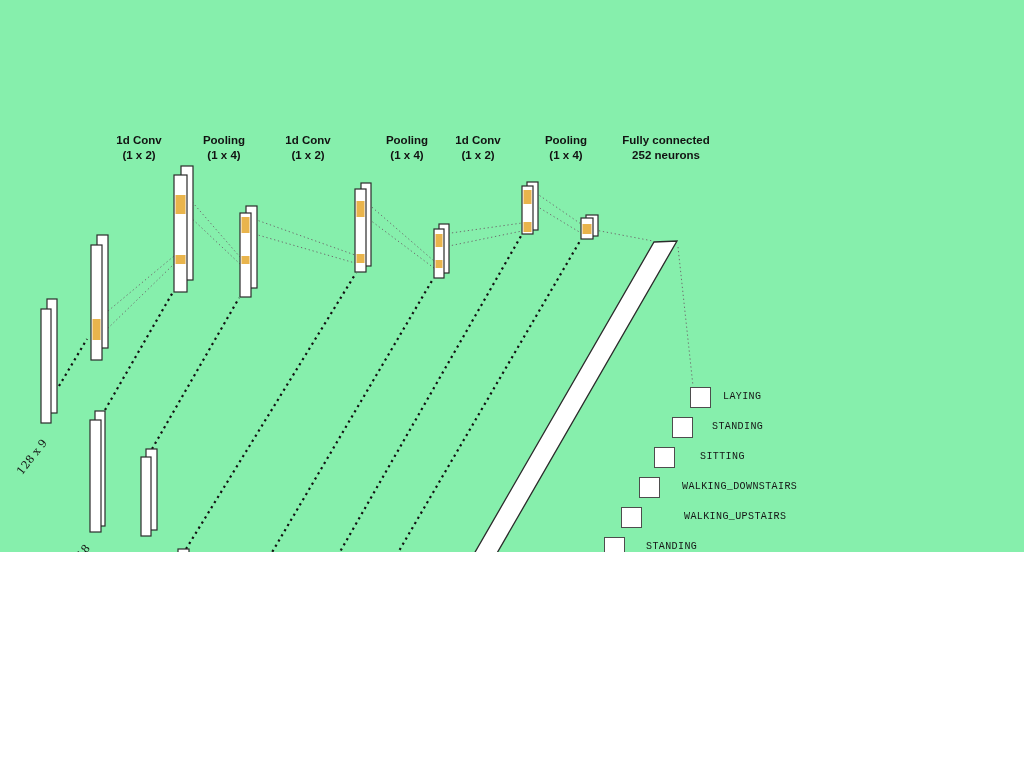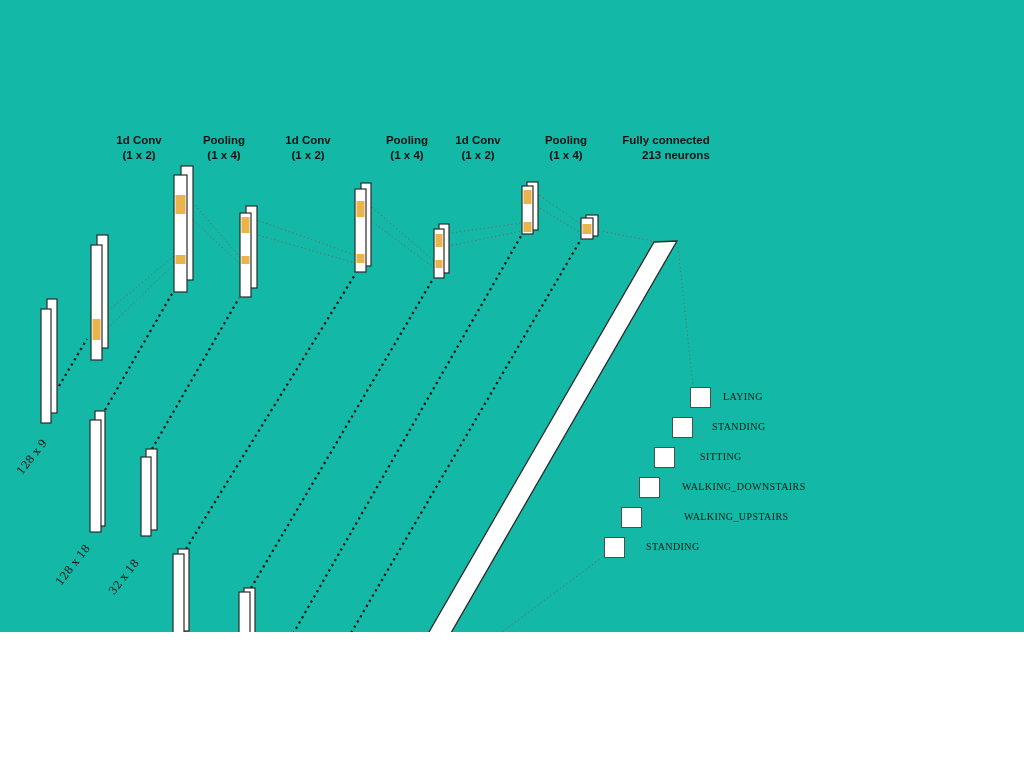--- a/index.html
+++ b/index.html
@@ -1,35 +1,35 @@
 <!DOCTYPE html>
 <html><head>
 <meta charset="utf-8">
 <style>
   html,body{margin:0;padding:0;background:#fff;}
   .canvas{
-    position:relative;width:1024px;height:632px;background:#14b8a6;
+    position:relative;width:1024px;height:552px;background:#86efac;
     overflow:hidden;font-family:"Liberation Sans",sans-serif;
   }
   #diagram-svg{position:absolute;left:0;top:0;}
   .header{
     position:absolute;top:133px;transform:translateX(-50%);
     font-size:11.5px;font-weight:bold;line-height:15px;text-align:center;
     color:#121212;white-space:nowrap;
   }
   .dim-label{
     position:absolute;font-family:"DejaVu Serif",serif;font-size:11px;color:#151515;
     transform:translate(-50%,-50%) rotate(-52deg);white-space:nowrap;
   }
   .class-square{
     position:absolute;width:21px;height:21px;box-sizing:border-box;
     border:1.5px solid #4d4d4d;background:#fff;
   }
   .class-label{
-    position:absolute;font-family:Liberation Serif, serif;font-size:10px;
+    position:absolute;font-family:Liberation Mono, monospace;font-size:10px;
     letter-spacing:0.4px;color:#151515;white-space:nowrap;
   }
 </style>
 </head>
 <body>
 
 <div class="canvas">
   <svg id="diagram-svg" width="1024" height="768" viewBox="0 0 1024 768">
       <line x1="102" y1="316" x2="174" y2="256" stroke="#6e6e6e" stroke-width="1" stroke-dasharray="1.3 2.7"></line>
       <line x1="102" y1="334" x2="174" y2="264" stroke="#6e6e6e" stroke-width="1" stroke-dasharray="1.3 2.7"></line>
@@ -114,23 +114,23 @@
         <div>(1 x 4)</div>
       </div>
       <div class="header" style="left: 478px;">
         <div>1d Conv</div>
         <div>(1 x 2)</div>
       </div>
       <div class="header" style="left: 566px;">
         <div>Pooling</div>
         <div>(1 x 4)</div>
       </div>
-      <div class="header" style="left: 666px; text-align: right;">
+      <div class="header" style="left: 666px;">
         <div>Fully connected</div>
-        <div>213 neurons</div>
+        <div>252 neurons</div>
       </div>
     </div>
   <div id="dim-labels">
       <div class="dim-label" style="left: 32px; top: 457px;">128 x 9</div>
       <div class="dim-label" style="left: 73px; top: 565px;">128 x 18</div>
       <div class="dim-label" style="left: 124px; top: 577px;">32 x 18</div>
       <div class="dim-label" style="left: 155px; top: 669px;">32 x 36</div>
       <div class="dim-label" style="left: 222px; top: 671px;">8 x 36</div>
       <div class="dim-label" style="left: 267px; top: 716px;">8 x 72</div>
       <div class="dim-label" style="left: 310px; top: 721px;">2 x 72</div>

